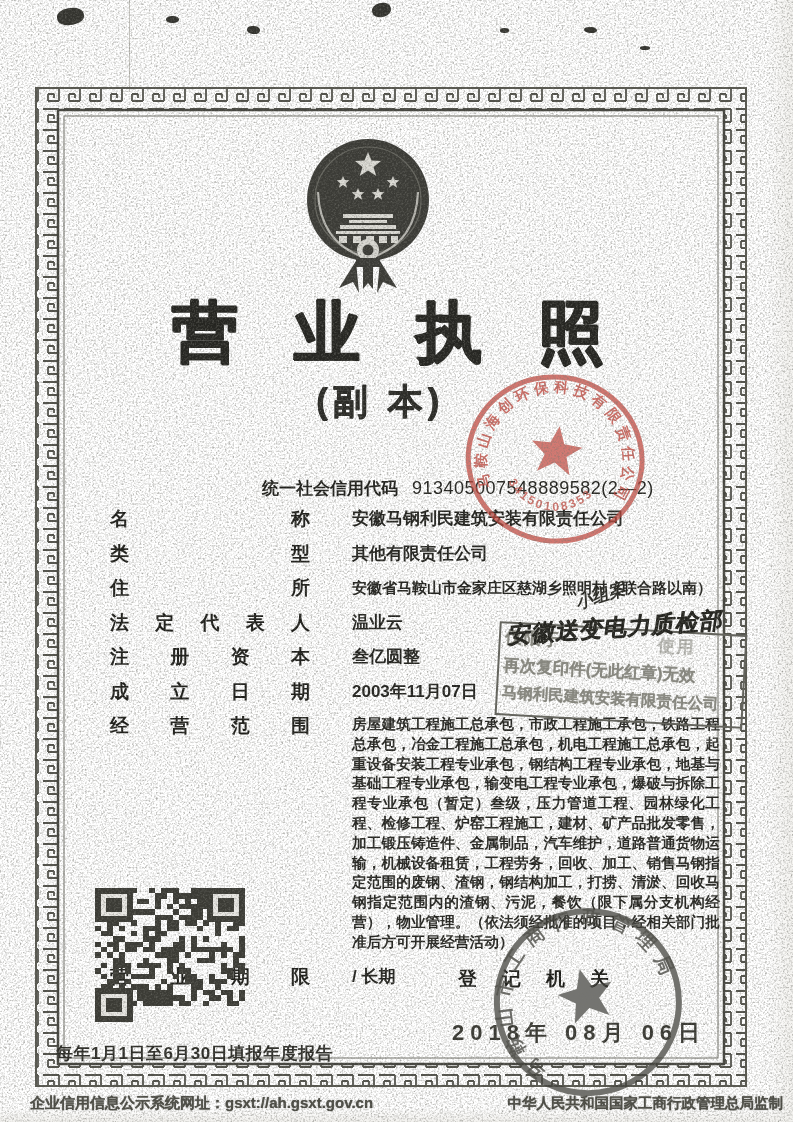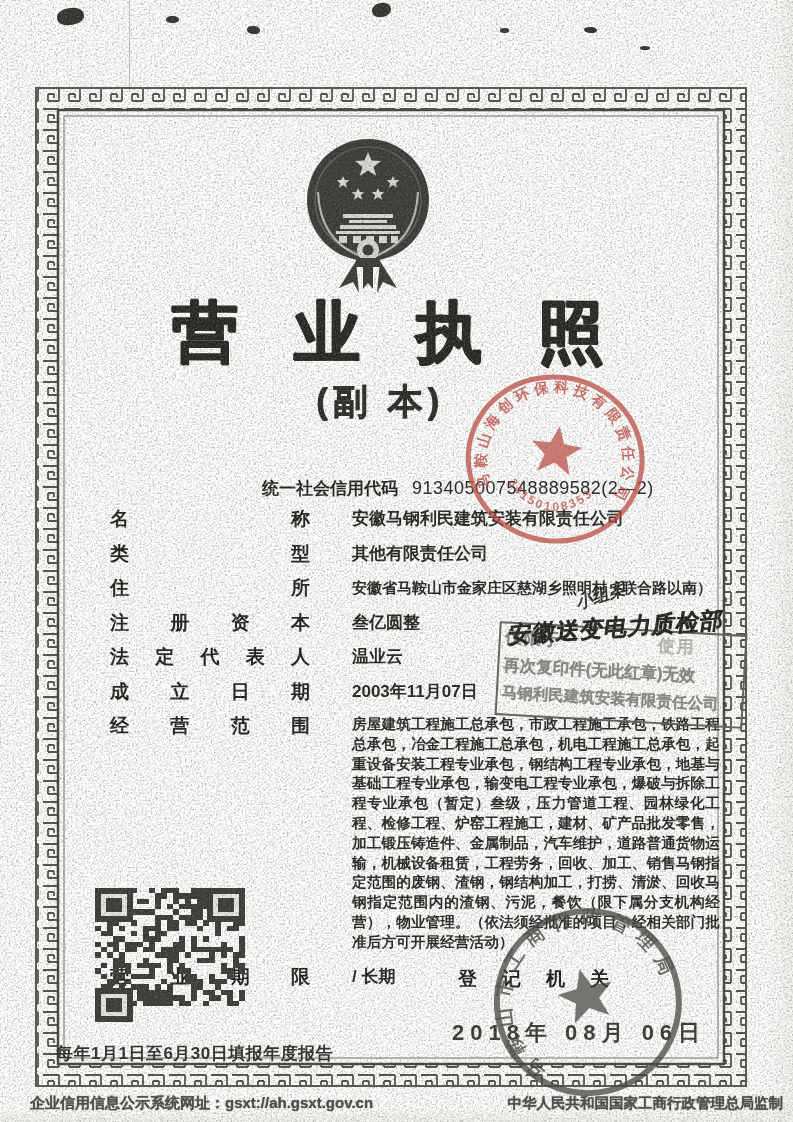--- a/index.html
+++ b/index.html
@@ -147,26 +147,26 @@
     </div>
     <div class="frow">
       <span class="flabel">类型</span>
       <span class="fvalue">其他有限责任公司</span>
     </div>
     <div class="frow">
       <span class="flabel">住所</span>
       <span class="fvalue small">安徽省马鞍山市金家庄区慈湖乡照明村（联合路以南）</span>
     </div>
     <div class="frow">
+      <span class="flabel">法定代表人</span>
+      <span class="fvalue">温业云</span>
+    </div>
+    <div class="frow">
       <span class="flabel">注册资本</span>
       <span class="fvalue">叁亿圆整</span>
-    </div>
-    <div class="frow">
-      <span class="flabel">法定代表人</span>
-      <span class="fvalue">温业云</span>
     </div>
     <div class="frow">
       <span class="flabel">成立日期</span>
       <span class="fvalue">2003年11月07日</span>
     </div>
     <div class="frow">
       <span class="flabel">经营范围</span>
       <span class="fvalue para">房屋建筑工程施工总承包，市政工程施工承包，铁路工程总承包，冶金工程施工总承包，机电工程施工总承包，起重设备安装工程专业承包，钢结构工程专业承包，地基与基础工程专业承包，输变电工程专业承包，爆破与拆除工程专业承包（暂定）叁级，压力管道工程、园林绿化工程、检修工程、炉窑工程施工，建材、矿产品批发零售，加工锻压铸造件、金属制品，汽车维护，道路普通货物运输，机械设备租赁，工程劳务，回收、加工、销售马钢指定范围的废钢、渣钢，钢结构加工，打捞、清淤、回收马钢指定范围内的渣钢、污泥，餐饮（限下属分支机构经营），物业管理。（依法须经批准的项目，经相关部门批准后方可开展经营活动）</span>
     </div>
     <div class="frow">

